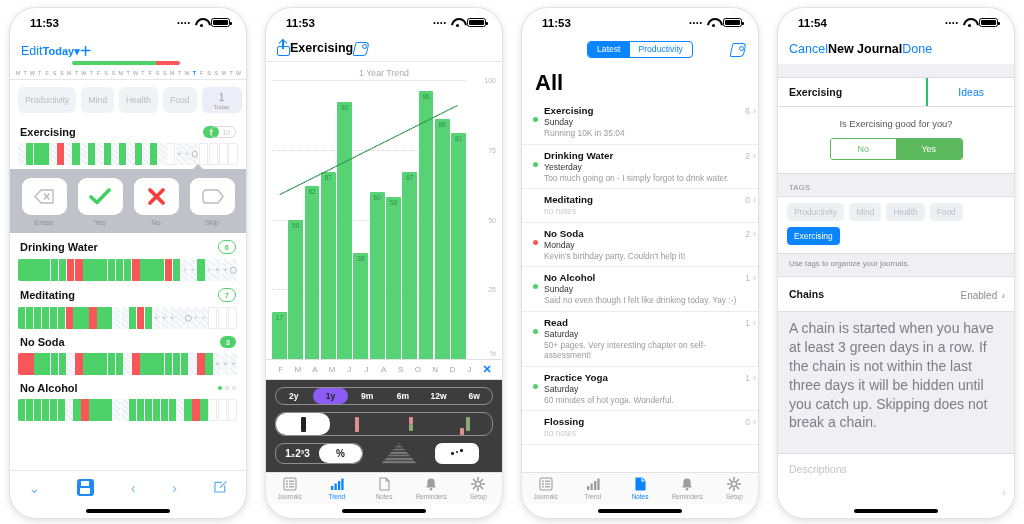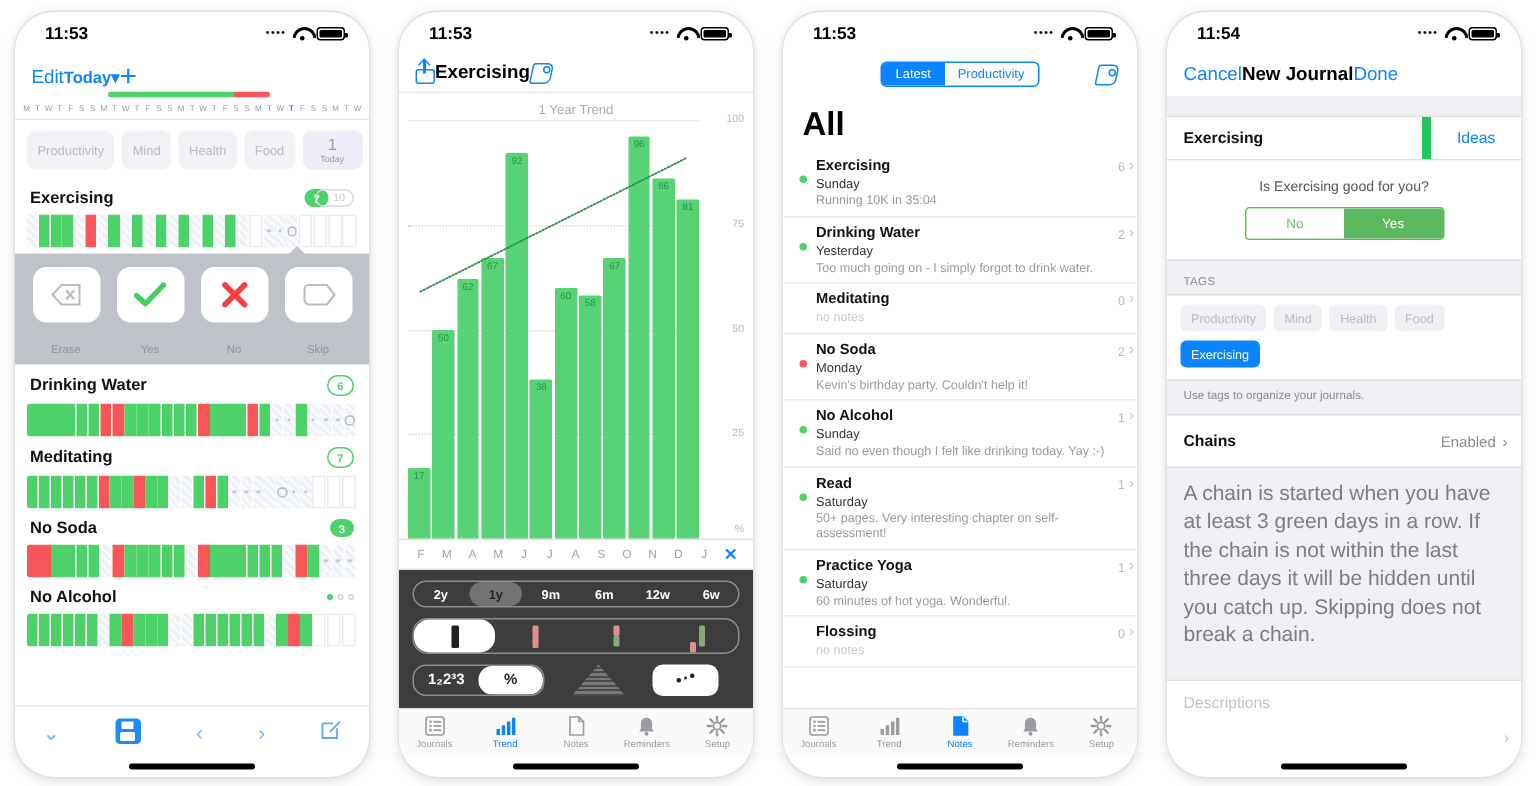--- a/index.html
+++ b/index.html
@@ -133,21 +133,21 @@
   .actionbar::before {
     content: ""; position: absolute; top: -5px; right: 42px;
     border-left: 6px solid transparent; border-right: 6px solid transparent;
     border-bottom: 6px solid #bfc2c9;
   }
   .act { width: 45px; text-align: center; }
   .act .sq {
     width: 45px; height: 37px; background: #fff; border-radius: 9px;
     display: flex; align-items: center; justify-content: center;
   }
-  .act .cap { font-size: 7.5px; color: #8e9198; margin-top: 13px; }
+  .act .cap { font-size: 7.5px; color: #8e9198; margin-top: 3px; }
   .s1-toolbar {
     margin-top: auto; flex: none; height: 34px;
     border-top: 1px solid #e6e6ea;
     display: flex; align-items: center; justify-content: space-around;
     color: #72b6f7; font-size: 14px;
   }
   .savebtn { width:17px;height:17px;background:#1f8bf5;border-radius:3px;position:relative;}
   .savebtn::before{content:"";position:absolute;left:4.5px;top:2px;width:8px;height:5px;background:#fff;}
   .savebtn::after{content:"";position:absolute;left:3.5px;bottom:2px;width:10px;height:6px;background:#fff;border-radius:1px;}
   .homebar { flex:none; height: 14px; display:flex;align-items:center;justify-content:center;}
@@ -176,21 +176,21 @@
     padding: 3px 6px 3px 6px; background:#fff;
   }
   .xaxis span { flex:1; text-align:center; font-size:8px; color:#a4a5ab;}
   .xaxis .close { flex:none; width:18px; text-align:center; color:#0a84ff; font-size:11px; font-weight:bold;}
   .panel { flex:none; background:#3d3d3d; padding:7px 9px 8px 9px;font-weight:bold; }
   .seg {
     border:1px solid #8e8e8e; border-radius:9px; height:18px;
     display:flex; align-items:center; overflow:hidden; margin-bottom:7px;
   }
   .seg div { flex:1; text-align:center; font-size:8.5px; color:#fff; line-height:18px;}
-  .seg div.on { background:#737373; color:#222; border-radius:9px; height:16px; line-height:16px; margin:0 1px;}
+  .seg div.on { background:#8b5cf6; color:#222; border-radius:9px; height:16px; line-height:16px; margin:0 1px;}
   .seg2 { border:1px solid #8e8e8e; border-radius:10px; height:24px; display:flex; align-items:center; margin-bottom:7px; }
   .seg2 .c { flex:1; display:flex; align-items:center; justify-content:center; gap:1.5px; height:100%;}
   .seg2 .c.on { background:#fff; border-radius:10px; }
   .mk { width:4px; border-radius:1px; display:block;}
   .row3 { display:flex; align-items:center; gap:18px;}
   .pill2 { border:1px solid #8e8e8e; border-radius:9px; height:21px; display:flex; width:88px; overflow:hidden;}
   .pill2 div{flex:1;display:flex;align-items:center;justify-content:center;font-size:10px;color:#fff;}
   .pill2 div.on{background:#fff;color:#222;border-radius:9px;}
   .tri { width:36px;height:21px;background:repeating-linear-gradient(#777 0 1.5px,#4a4a4a 1.5px 3px); clip-path: polygon(50% 0,100% 100%,0 100%);}
   .dotsbtn{width:44px;height:21px;background:#fff;border-radius:7px;display:flex;align-items:center;justify-content:center;gap:2px;}
@@ -218,21 +218,21 @@
   .note .dot { position:absolute; left:11px; top:17px; width:5px;height:5px;border-radius:50%;}
   .note .cnt { position:absolute; right:8px; top:6px; font-size:8.4px; color:#b8b9bf;}
   .note .chev { position:absolute; right:2px; top:5px; font-size:10px; color:#c6c7cd;}
   .note .b.muted { color:#c9cacf; }
 
   
   .s4-body { flex:1; background:#efeff4; overflow:hidden; }
   .sec-gap { height: 13px; }
   .cardrow { background:#fff; display:flex; align-items:center; border-top:1px solid #dededf; border-bottom:1px solid #dededf; }
   .cardrow .lft { flex:1; padding:8px 11px; font-size:10.5px; font-weight:bold; color:#111;}
-  .cardrow .rgt { padding:8px 17px; font-size:10.5px; color:#0a84ff; border-left:6px solid #22c55e;}
+  .cardrow .rgt { padding:8px 30px; font-size:10.5px; color:#0a84ff; border-left:2px solid #22c55e;}
   .qbox { background:#fff; padding:11px 0 13px 0; border-bottom:1px solid #dededf;}
   .qtext { text-align:center; font-size:9.4px; color:#555; margin-bottom:9px;}
   .yn { width:133px; margin:0 auto; display:flex; height:22px; border-radius:3px; overflow:hidden; border:1px solid #5cb85c;}
   .yn div { flex:1; display:flex;align-items:center;justify-content:center; font-size:9px;}
   .yn .no { color:#6cbf6c; background:#fff;}
   .yn .yes { color:#fff; background:#5cb85c;}
   .sec-label { font-size:7.6px; color:#8b8b90; padding:9px 11px 4px 11px; letter-spacing:.3px;}
   .tagbox { background:#fff; border-top:1px solid #dededf; border-bottom:1px solid #dededf; padding:6px 9px 8px 9px;}
   .tagline { display:flex; gap:5px; flex-wrap:wrap; }
   .tg { background:#eef0f4; border-radius:4px; padding:4px 7px; font-size:8.4px; color:#bbbcc4;}

